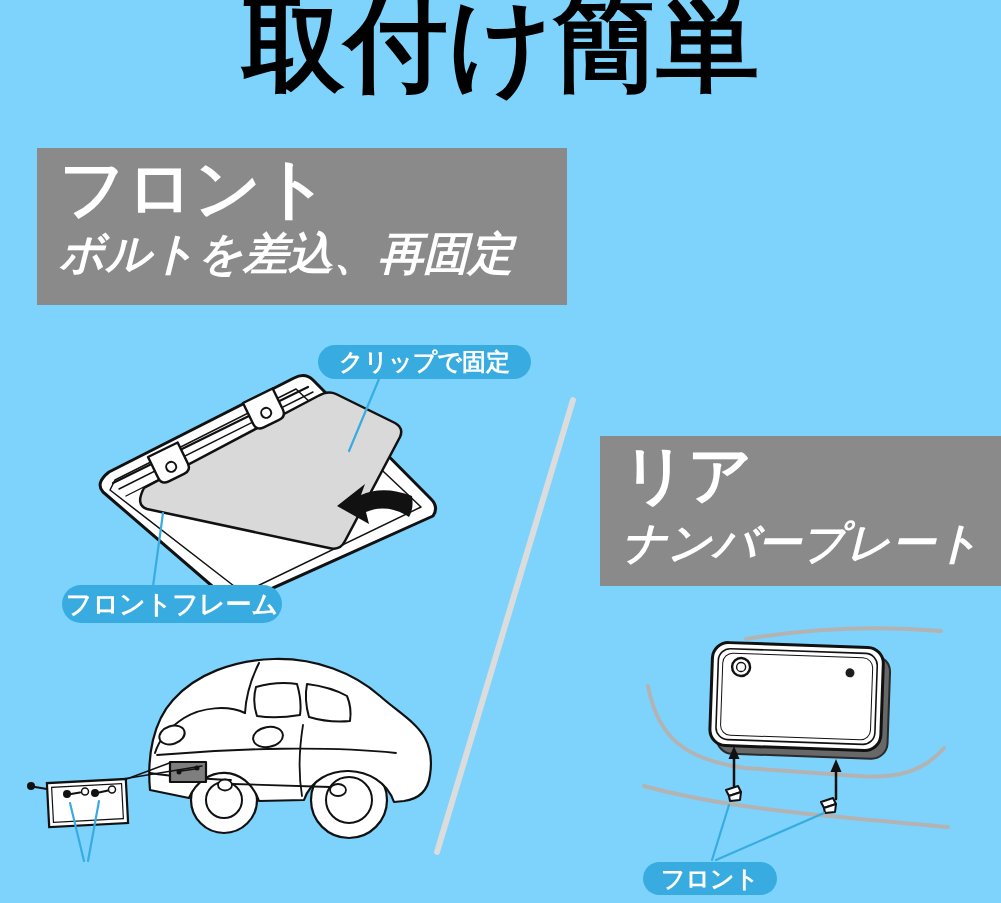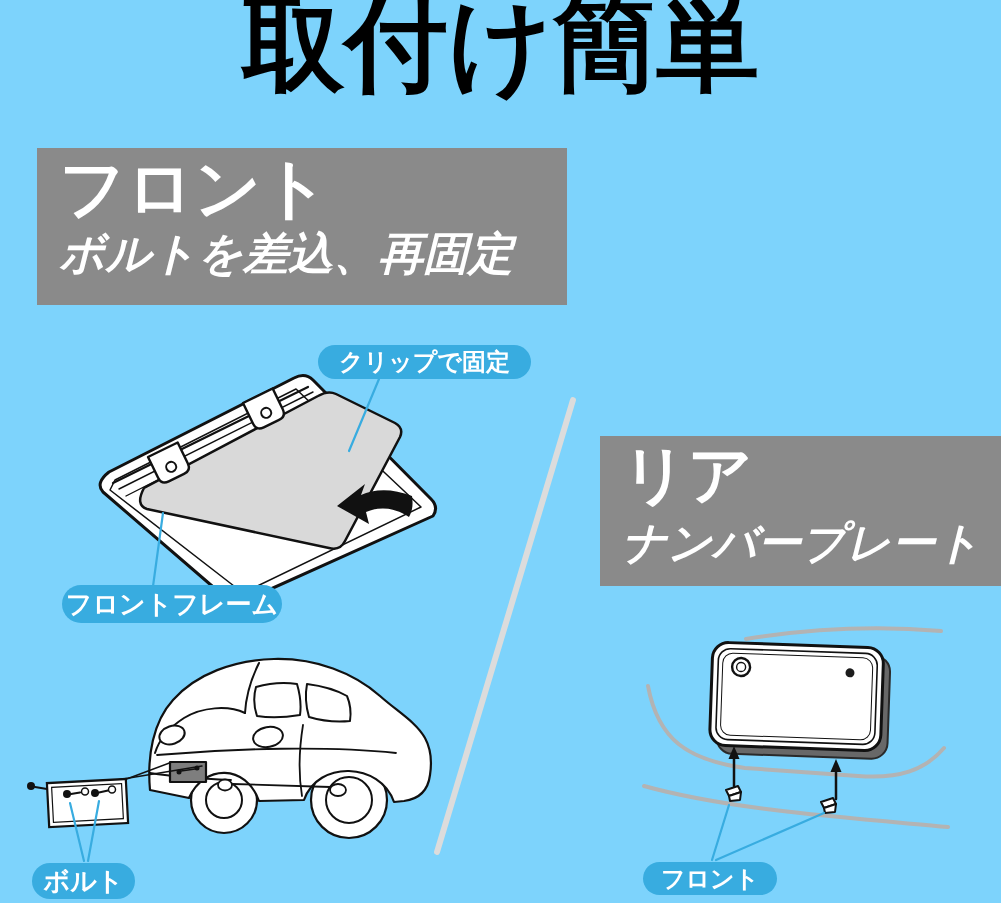--- a/index.html
+++ b/index.html
@@ -148,15 +148,14 @@
     <div class="s">ボルトを差込、再固定</div>
   </div>
 
   <div class="banner" id="rear-banner">
     <div class="h">リア</div>
     <div class="s">ナンバープレート</div>
   </div>
 
   <div class="pill" id="pill-numberplate">クリップで固定</div>
   <div class="pill" id="pill-frontframe">フロントフレーム</div>
-  <div class="pill" id="pill-bolt">ボルト</div>
   <div class="pill" id="pill-clip">フロント</div>
 </div>
 
 </body></html>

